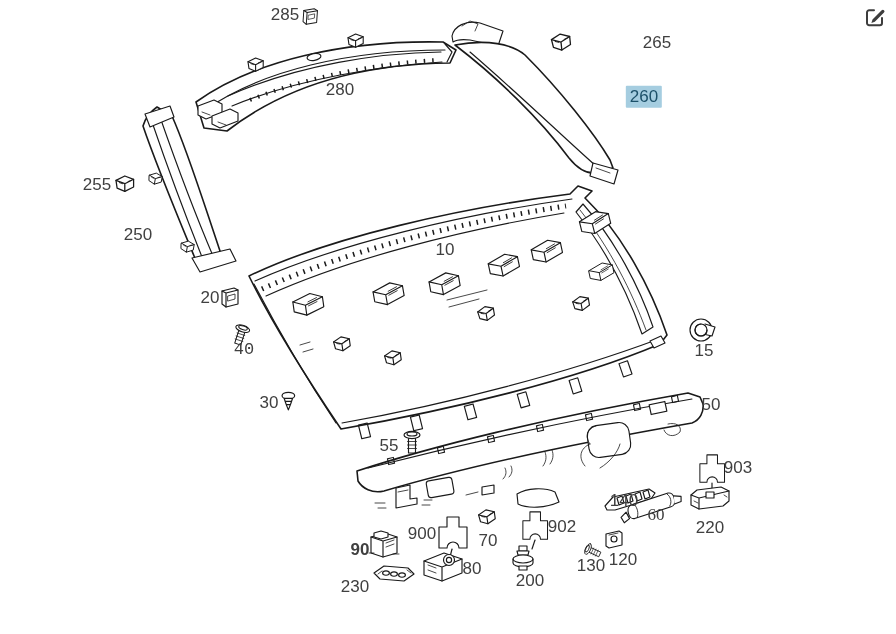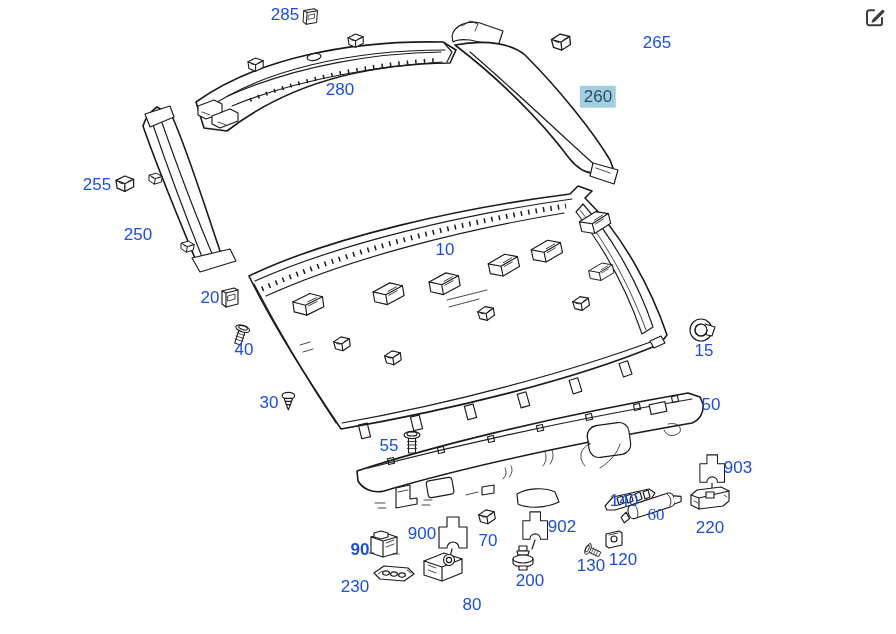--- a/index.html
+++ b/index.html
@@ -12,21 +12,21 @@
   .diagram-svg path,.diagram-svg rect,.diagram-svg circle,.diagram-svg ellipse,.diagram-svg line{
     stroke:#1a1a1a;stroke-width:1.15;fill:none;stroke-linejoin:round;stroke-linecap:round;
   }
   .diagram-svg .f{fill:#ffffff;}
   .diagram-svg .heavy{stroke-width:1.6;}
   .diagram-svg .thin{stroke-width:0.8;}
   .diagram-svg .ticks{stroke-width:5;stroke-dasharray:1.5 6;stroke-linecap:butt;}
   .diagram-svg .ticks2{stroke-width:4;stroke-dasharray:1.5 7;stroke-linecap:butt;}
   .part-label{
     position:absolute;transform:translate(-50%,-50%);
-    font-size:17px;line-height:1.2;color:#1d4ed8;white-space:nowrap;cursor:pointer;
+    font-size:17px;line-height:1.2;color:#404040;white-space:nowrap;cursor:pointer;
     padding:1px 4px;border-radius:1px;
   }
   .part-label.highlighted{background:#a5cde0;color:#1c5069;}
   .edit-btn{position:absolute;top:5px;right:9px;width:24px;height:24px;cursor:pointer;}
 </style>
 </head>
 <body>
 
 <div class="canvas">
 
@@ -246,37 +246,37 @@
 
   <span class="edit-btn" title="">
     <svg width="24" height="24" viewBox="0 0 24 24">
       <path d="M19,13 v5 a2.2,2.2 0 0 1 -2.2,2.2 H6.2 A2.2,2.2 0 0 1 4,18 V7.4 A2.2,2.2 0 0 1 6.2,5.2 H11" fill="none" stroke="#3d3d3d" stroke-width="2" stroke-linecap="round"></path>
       <path d="M9.5,14.5 l9.2,-9.2 a1.6,1.6 0 0 1 2.3,2.3 l-9.2,9.2 -3.4,1.1 Z" fill="#3d3d3d" stroke="none"></path>
     </svg>
   </span>
 
 <div class="part-label" style="left: 285px; top: 15px;">285</div>
     <div class="part-label" style="left: 622px; top: 43px; margin-left: 35px;">265</div>
-    <div class="part-label highlighted" style="left: 598px; top: 97px;">260</div>
+    <div class="part-label highlighted" style="left: 644px; top: 97px;">260</div>
     <div class="part-label" style="left: 340px; top: 90px;">280</div>
     <div class="part-label" style="left: 97px; top: 185px;">255</div>
     <div class="part-label" style="left: 138px; top: 235px;">250</div>
     <div class="part-label" style="left: 445px; top: 238px; margin-top: 12px;">10</div>
     <div class="part-label" style="left: 210px; top: 298px;">20</div>
-    <div class="part-label" style="left: 244px; top: 350px;">40</div>
+    <div class="part-label" style="left: 244px; top: 350px; font-family: Liberation Mono, monospace;">40</div>
     <div class="part-label" style="left: 704px; top: 351px;">15</div>
     <div class="part-label" style="left: 269px; top: 403px;">30</div>
     <div class="part-label" style="left: 711px; top: 405px;">50</div>
     <div class="part-label" style="left: 389px; top: 446px;">55</div>
     <div class="part-label" style="left: 738px; top: 468px;">903</div>
     <div class="part-label" style="left: 624px; top: 483px; margin-top: 18px;">140</div>
     <div class="part-label" style="left: 710px; top: 528px;">220</div>
     <div class="part-label" style="left: 656px; top: 515px; font-family: Liberation Serif, serif;">60</div>
     <div class="part-label" style="left: 623px; top: 560px;">120</div>
     <div class="part-label" style="left: 591px; top: 566px;">130</div>
     <div class="part-label" style="left: 422px; top: 534px;">900</div>
     <div class="part-label" style="left: 562px; top: 527px;">902</div>
     <div class="part-label" style="left: 488px; top: 541px;">70</div>
     <div class="part-label" style="left: 355px; top: 551px; margin-top: 36px;">230</div>
-    <div class="part-label" style="left: 472px; top: 569px; margin-top: 36px;">80</div>
+    <div class="part-label" style="left: 472px; top: 569px;">80</div>
     <div class="part-label" style="left: 360px; top: 550px; font-weight: bold;">90</div>
     <div class="part-label" style="left: 530px; top: 581px;">200</div>
   </div>
 
 </body></html>

